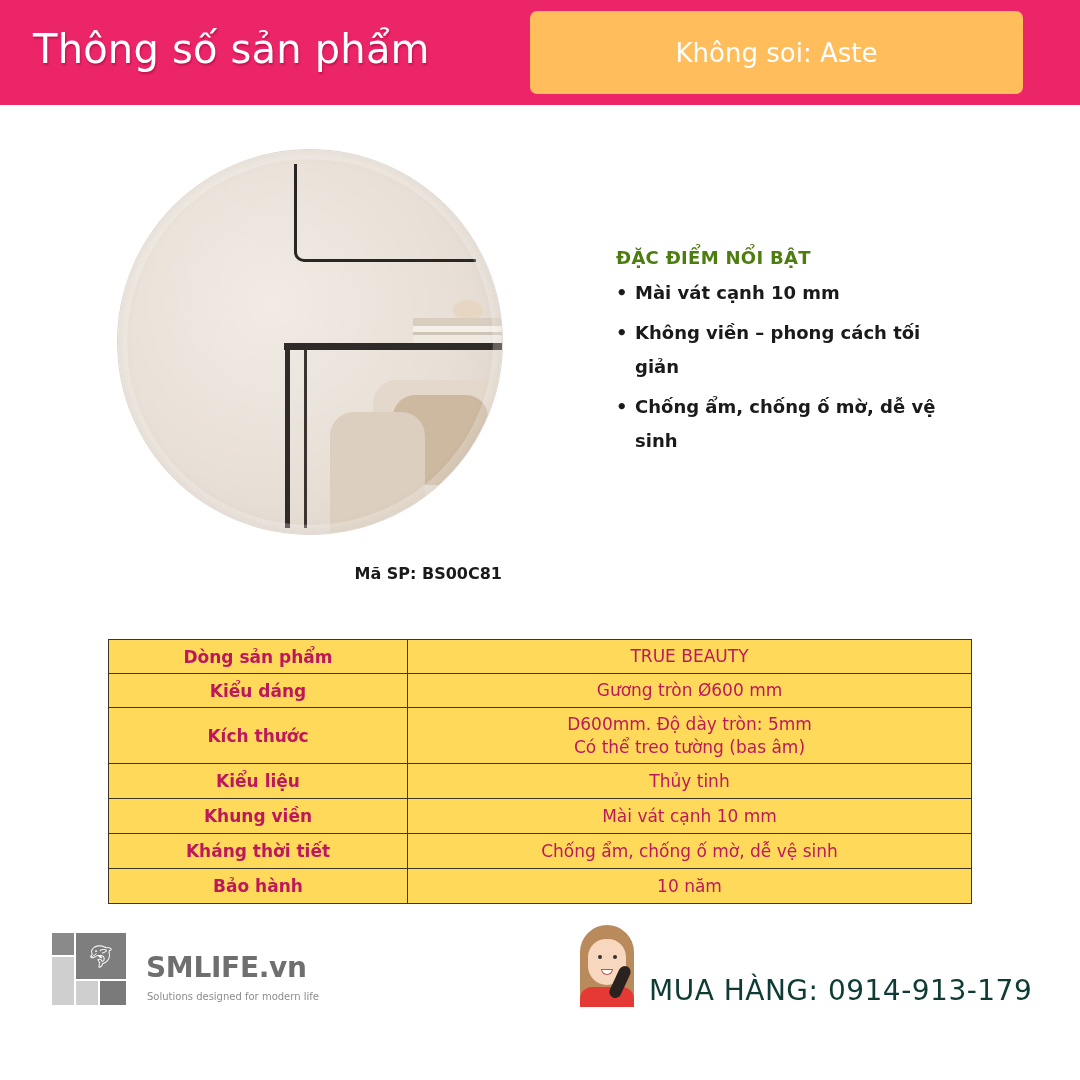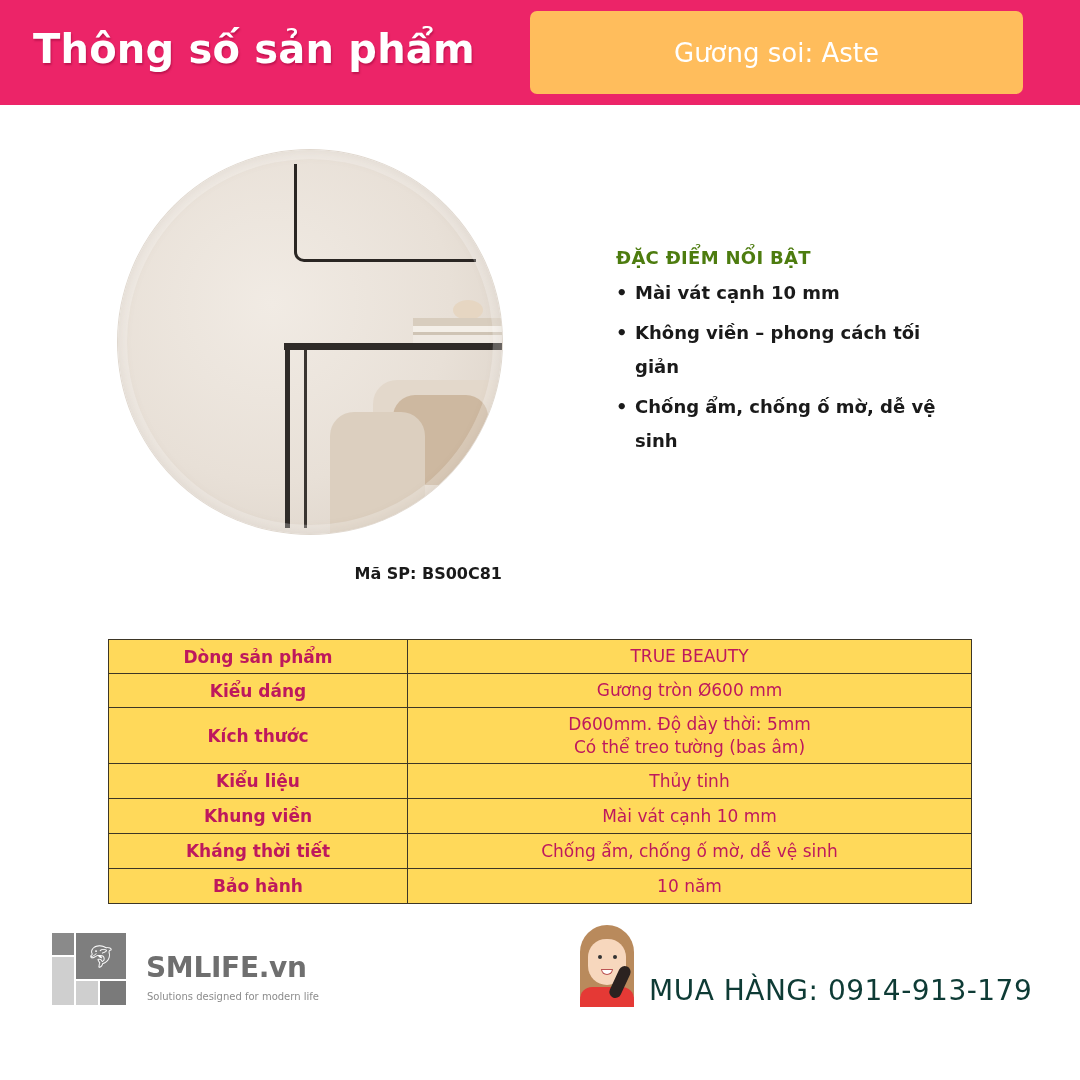--- a/index.html
+++ b/index.html
@@ -1,20 +1,20 @@
 <!DOCTYPE html>
 <html><head>
 <meta charset="utf-8">
 <style>
   * { box-sizing: border-box; margin: 0; padding: 0; }
   html, body { width: 1080px; height: 1080px; background: #ffffff; overflow: hidden; }
   body { position: relative; font-family: "DejaVu Sans", "Liberation Sans", sans-serif; color: #1a1a1a; }
 
   .header { position: absolute; left: 0; top: 0; width: 1080px; height: 105px; background: #ec2468; }
-  .header-title { position: absolute; left: 33px; top: 26px; font-size: 40px; color: #ffffff; font-weight: 700; letter-spacing: 0.2px; text-shadow: 1px 2px 2px rgba(140,0,50,0.45); white-space: nowrap; }
+  .header-title { position: absolute; left: 33px; top: 26px; font-size: 40px; color: #ffffff; font-weight: 400; letter-spacing: 0.2px; text-shadow: 1px 2px 2px rgba(140,0,50,0.45); white-space: nowrap; }
   .product-badge { position: absolute; left: 530px; top: 11px; width: 493px; height: 83px; background: #ffbd5c; border-radius: 7px; display: flex; align-items: center; justify-content: center; }
   .product-badge span { color: #ffffff; font-size: 26px; font-weight: 500; }
 
   .mirror-wrap { position: absolute; left: 118px; top: 150px; width: 384px; height: 384px; border-radius: 50%; overflow: hidden; background: radial-gradient(circle at 40% 40%, #f1ebe4 0%, #e8e0d7 55%, #d9cfc4 100%); box-shadow: 0 0 0 1px #e0d8cf; }
   .mirror-bevel { position: absolute; inset: 0; border-radius: 50%; box-shadow: inset 0 0 0 9px rgba(255,255,255,0.25), inset 0 0 14px rgba(120,100,80,0.18); }
   .frame-art { position: absolute; left: 176px; top: 14px; width: 182px; height: 98px; border-left: 3px solid #2a2623; border-bottom: 3px solid #2a2623; border-bottom-left-radius: 10px; }
   .console-top { position: absolute; left: 166px; top: 193px; width: 230px; height: 7px; background: #2f2b28; }
   .console-leg { position: absolute; left: 167px; top: 200px; width: 5px; height: 178px; background: #2f2b28; }
   .console-leg2 { position: absolute; left: 186px; top: 200px; width: 3px; height: 178px; background: #3a3531; }
   .books { position: absolute; left: 295px; top: 168px; width: 90px; height: 25px; background: linear-gradient(#d8cdbe 0 30%, #f4efe8 30% 55%, #cfc4b5 55% 70%, #efe9e2 70%); }
@@ -55,21 +55,21 @@
   .agent-shirt { position: absolute; left: 2px; top: 62px; width: 54px; height: 20px; border-radius: 12px 12px 0 0; background: #e53935; }
   .agent-phone { position: absolute; left: 36px; top: 40px; width: 12px; height: 34px; border-radius: 6px; background: #2b2220; transform: rotate(25deg); }
   .contact-text { position: absolute; left: 71px; top: 49px; font-size: 28px; color: #0e3b35; letter-spacing: 0.5px; white-space: nowrap; }
 </style>
 </head>
 <body>
 
 <header class="header">
   <h1 class="header-title">Thông số sản phẩm</h1>
   <div class="product-badge">
-    <span>Gương soi: Aste</span>
+    <span>Không soi: Aste</span>
   </div>
 </header>
 
 <div class="mirror-wrap" title="Round bevelled mirror reflecting a living room with console table and sofa">
   <div class="frame-art"></div>
   <div class="coral"></div>
   <div class="books"></div>
   <div class="console-top"></div>
   <div class="console-leg"></div>
   <div class="console-leg2"></div>
@@ -96,21 +96,21 @@
       <td class="k">Dòng sản phẩm</td>
       <td class="v">TRUE BEAUTY</td>
     </tr>
     <tr style="height:34px">
       <td class="k">Kiểu dáng</td>
       <td class="v">Gương tròn Ø600 mm</td>
     </tr>
     <tr style="height:56px">
       <td class="k">Kích thước</td>
       <td class="v">
-        <div>D600mm. Độ dày thời: 5mm</div>
+        <div>D600mm. Độ dày tròn: 5mm</div>
         <div>Có thể treo tường (bas âm)</div>
       </td>
     </tr>
     <tr style="height:35px">
       <td class="k">Kiểu liệu</td>
       <td class="v">Thủy tinh</td>
     </tr>
     <tr style="height:35px">
       <td class="k">Khung viền</td>
       <td class="v">Mài vát cạnh 10 mm</td>

